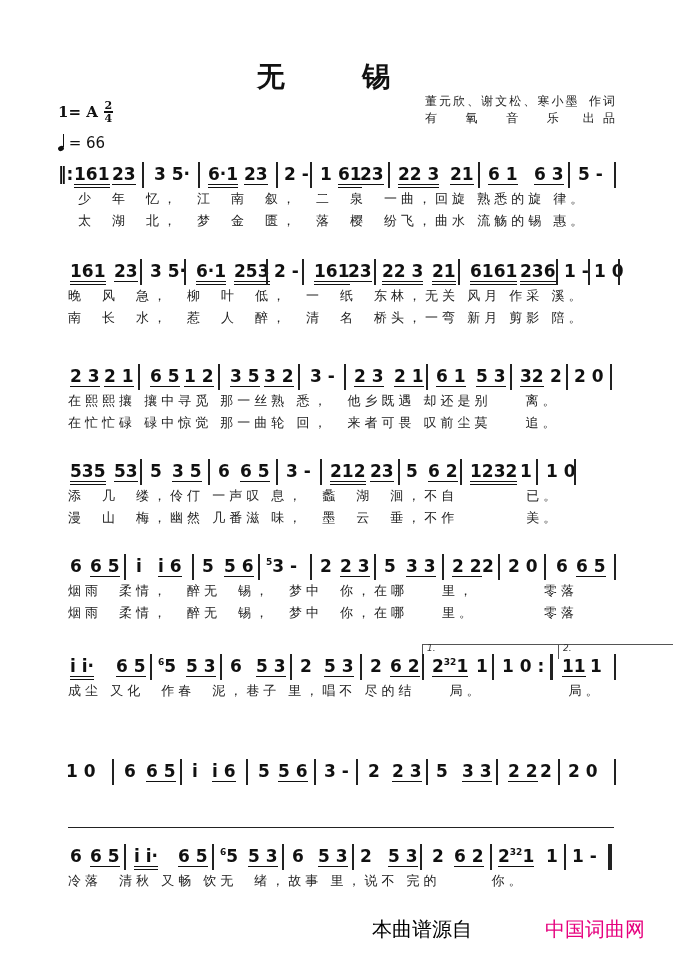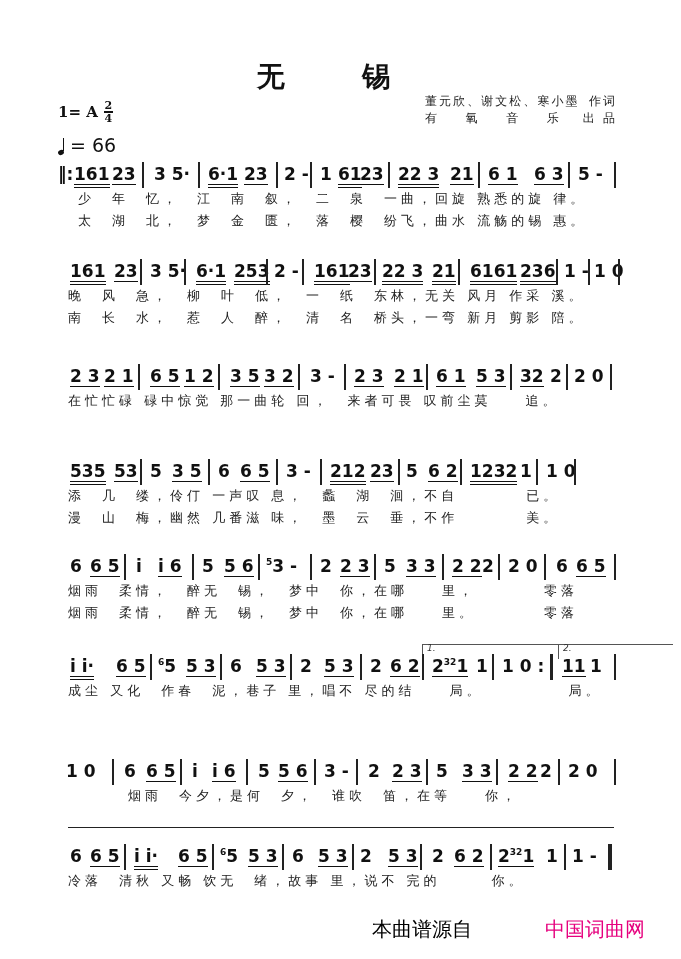--- a/index.html
+++ b/index.html
@@ -4,21 +4,21 @@
 <style>
   html, body { margin:0; padding:0; background:#ffffff; }
   body { width:681px; height:959px; position:relative; overflow:hidden;
          font-family:"DejaVu Sans", sans-serif; color:#111; }
   .title { position:absolute; top:58px; left:0; width:681px; text-align:center;
            font-family:"DejaVu Serif", serif; font-size:28px; font-weight:bold; letter-spacing:34px; }
   .key { position:absolute; top:100px; left:58px; font-family:"DejaVu Serif", serif;
          font-size:15px; font-weight:bold; display:flex; align-items:center; gap:6px; }
   .frac { display:inline-flex; flex-direction:column; align-items:center; font-size:11px; line-height:11px; }
   .frac .bar { width:9px; height:1.5px; background:#111; }
-  .tempo { position:absolute; top:134px; left:58px; font-size:19px; }
+  .tempo { position:absolute; top:134px; left:58px; font-size:15px; }
   .tempo .note { display:inline-block; width:6px; height:5px; background:#111; border-radius:50%;
                  transform:rotate(-25deg); position:relative; top:3px; }
   .tempo .stem { display:inline-block; width:1.2px; height:13px; background:#111; margin-left:-1.3px; position:relative; top:-1px; }
   .credits { position:absolute; top:94px; left:425px; font-family:"DejaVu Serif", serif;
              font-size:12px; line-height:17px; color:#222; }
   .credits div { width:190px; text-align:justify; text-align-last:justify;font-family:Liberation Mono, monospace; }
 
   .system { position:absolute; left:58px; width:560px; }
   .notes { position:relative; height:30px; font-weight:bold; font-size:17px; white-space:nowrap; }
   .notes span.m { position:absolute; top:6px; }
@@ -143,20 +143,23 @@
     <span class="bl" style="left:368px"></span>
     <span class="m ul" style="left:378px">6 1</span>
       <span class="m ul" style="left:418px">5 3</span>
     <span class="bl" style="left:452px"></span>
     <span class="m ul" style="left:462px">32</span>
       <span class="m" style="left:492px">2</span>
     <span class="bl" style="left:508px"></span>
     <span class="m" style="left:516px">2 0</span>
     <span class="bl" style="left:552px"></span>
   </div>
+  <div class="lyr">
+      <span style="left:10px">在熙熙攘 攘中寻觅 那一丝熟 悉，　他乡既遇 却还是别　　离。</span>
+    </div>
   <div class="lyr">
       <span style="left:10px">在忙忙碌 碌中惊觉 那一曲轮 回，　来者可畏 叹前尘莫　　追。</span>
     </div>
 </div>
 
 <div class="system" style="top:455px;">
   <div class="notes">
     <span class="m dbl" style="left:12px">535</span>
       <span class="m ul" style="left:56px">53</span>
     <span class="bl" style="left:82px"></span>
@@ -281,23 +284,20 @@
     <span class="bl" style="left:368px"></span>
     <span class="m" style="left:378px">5</span>
       <span class="m ul" style="left:404px">3 3</span>
     <span class="bl" style="left:438px"></span>
     <span class="m ul" style="left:450px">2 2</span>
       <span class="m" style="left:482px">2</span>
     <span class="bl" style="left:500px"></span>
     <span class="m" style="left:510px">2 0</span>
     <span class="bl" style="left:556px"></span>
   </div>
-  <div class="lyr">
-      <span style="left:70px">烟雨　今夕，是何　夕，　谁吹　笛，在等　　你，</span>
-    </div>
 </div>
 
 <div class="system" style="top:840px;">
   <div style="position:absolute; left:10px; top:-13px; width:546px; height:1px; background:#222;"></div>
   <div class="notes">
     <span class="m" style="left:12px">6</span>
       <span class="m ul" style="left:32px">6 5</span>
     <span class="bl" style="left:66px"></span>
     <span class="m dbl" style="left:76px">i i·</span>
       <span class="m ul" style="left:120px">6 5</span>

